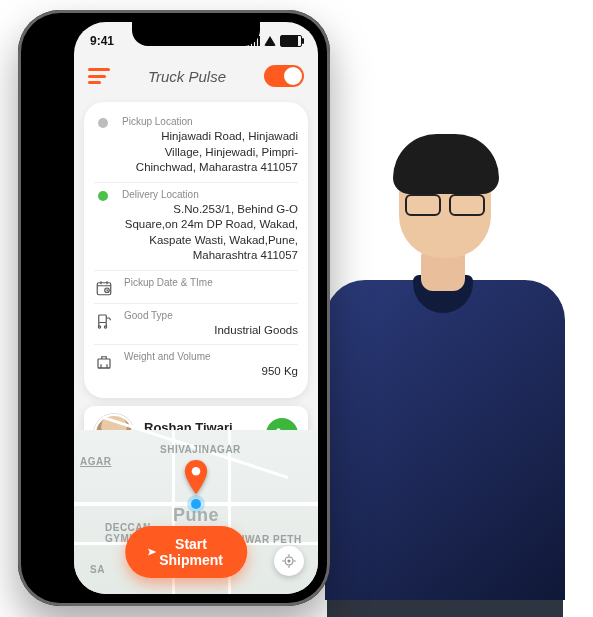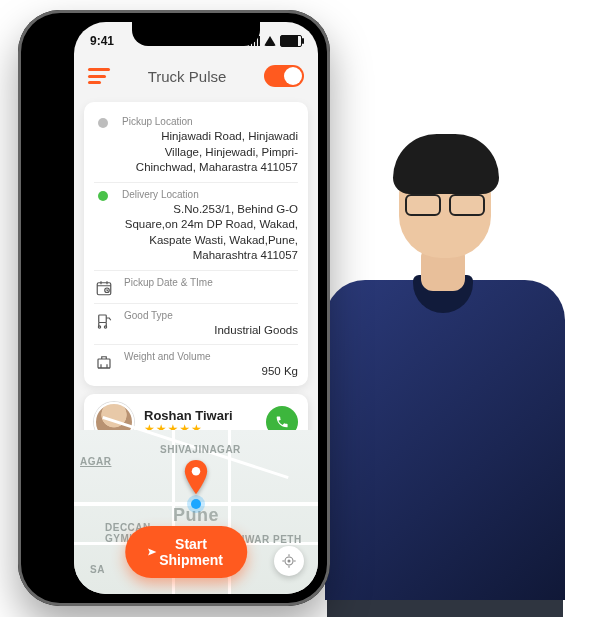--- a/index.html
+++ b/index.html
@@ -39,25 +39,25 @@
   .wifi{width:0;height:0;border-left:6px solid transparent;border-right:6px solid transparent;border-bottom:10px solid #111;border-radius:2px;}
   .batt{width:20px;height:10px;border:1px solid #111;border-radius:2px;position:relative;}
   .batt:after{content:"";position:absolute;right:-3px;top:2px;width:2px;height:6px;background:#111;border-radius:1px;}
   .batt i{display:block;height:100%;width:85%;background:#111;}
 
   .appbar{display:flex;align-items:center;justify-content:space-between;height:40px;padding:0 14px;background:var(--bg);}
   .hamb{width:22px;height:16px;display:flex;flex-direction:column;justify-content:space-between;cursor:pointer;}
   .hamb span{display:block;height:3px;background:var(--orange);border-radius:3px;}
   .hamb span:nth-child(2){width:80%}
   .hamb span:nth-child(3){width:60%}
-  .app-title{font-size:15px;color:#555;}
+  .app-title{font-size:15px;color:#555;font-style:italic;}
   .toggle{width:40px;height:22px;background:var(--orange);border-radius:20px;position:relative;cursor:pointer;}
   .toggle i{position:absolute;top:2px;right:2px;width:18px;height:18px;background:#fff;border-radius:50%;}
 
-  .card{margin:6px 10px 0;background:var(--card);border-radius:10px;box-shadow:0 3px 10px rgba(0,0,0,.08);padding:8px 10px 0;}
+  .card{margin:6px 10px 0;background:var(--card);border-radius:20px;box-shadow:0 3px 10px rgba(0,0,0,.08);padding:8px 10px 12px;}
   .row{display:flex;gap:10px;padding:6px 0;border-bottom:1px solid #eee;}
   .row:last-child{border-bottom:none;}
   .marker{flex:0 0 18px;display:flex;justify-content:center;padding-top:2px;}
   .dot{width:10px;height:10px;border-radius:50%;}
   .dot.grey{background:#bdbdbd}
   .dot.green{background:#4ac24a}
   .iconcell{flex:0 0 20px;display:flex;justify-content:center;align-items:flex-start;padding-top:2px;}
   .txtcell{flex:1;min-width:0;}
   .lbl{font-size:10px;color:var(--muted);margin-bottom:2px;}
   .val{font-size:11.5px;color:var(--text);line-height:1.35;text-align:right;}

